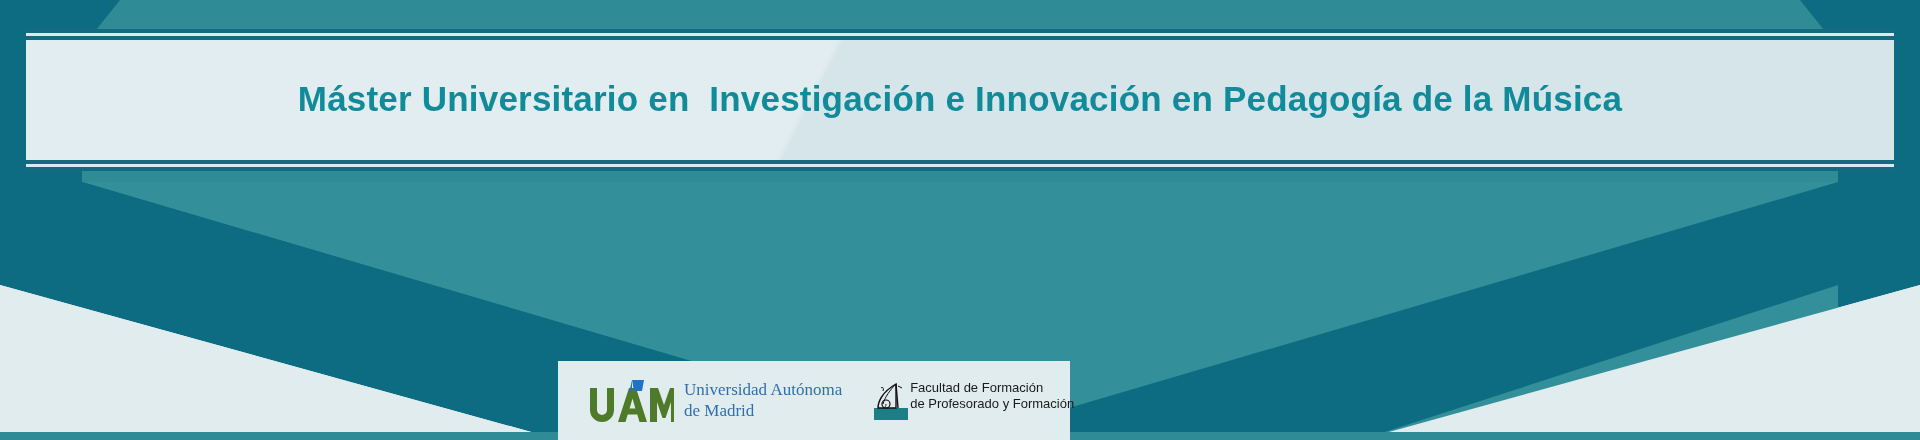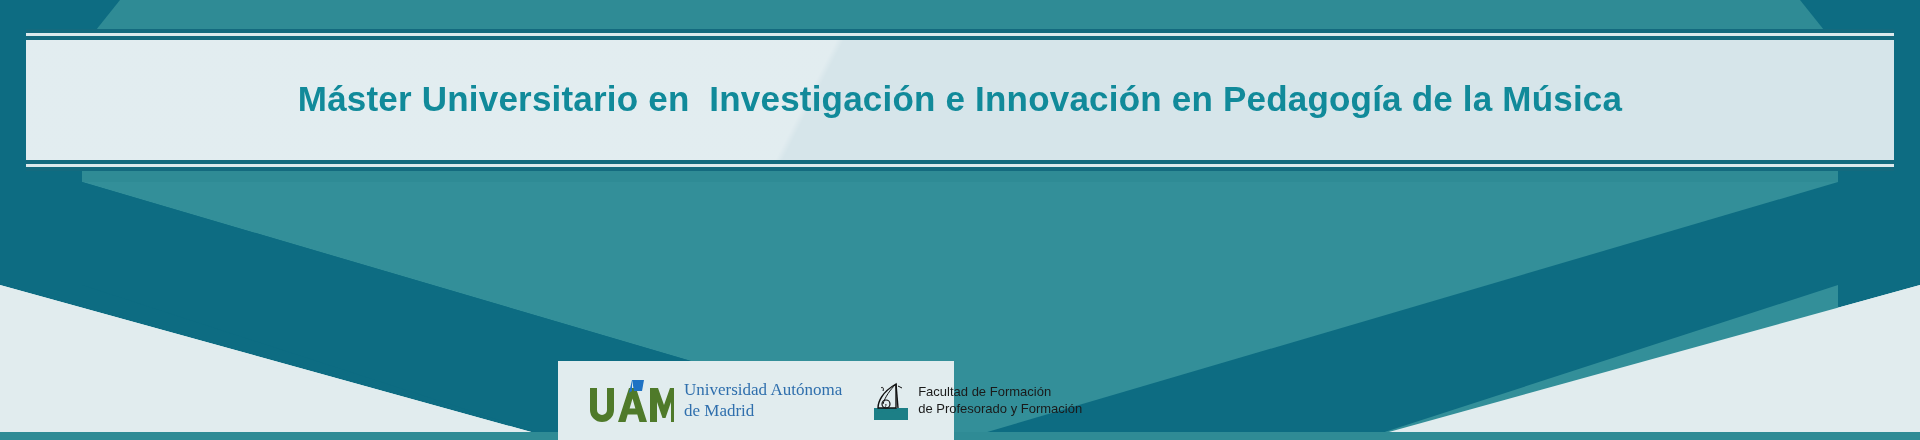--- a/index.html
+++ b/index.html
@@ -89,21 +89,21 @@
     letter-spacing: 0.2px;
     white-space: pre;
     line-height: 1.1;
   }
 
   
   .logo-panel {
     position: absolute;
     left: 558px;
     top: 361px;
-    width: 396px;
+    width: 512px;
     height: 79px;
     background: #e1ecee;
     z-index: 6;
     display: flex;
     align-items: center;
     padding-left: 30px;
     gap: 14px;
   }
 
   .uam-lockup {
@@ -122,22 +122,21 @@
   .uam-words {
     color: #2f6fad;
     font-family: "Liberation Serif", serif;
     font-size: 17px;
     line-height: 1.18;
     white-space: nowrap;
   }
 
   .fac-lockup {
     display: flex;
-    align-items: center;
-    gap: 8px;
+    align-items: flex-start;
     margin-left: 16px;
   }
   .fac-mark {
     width: 38px;
     height: 42px;
     flex: 0 0 auto;
   }
   .fac-mark svg { display: block; width: 100%; height: 100%; }
   .fac-words {
     color: #1a1a1a;

